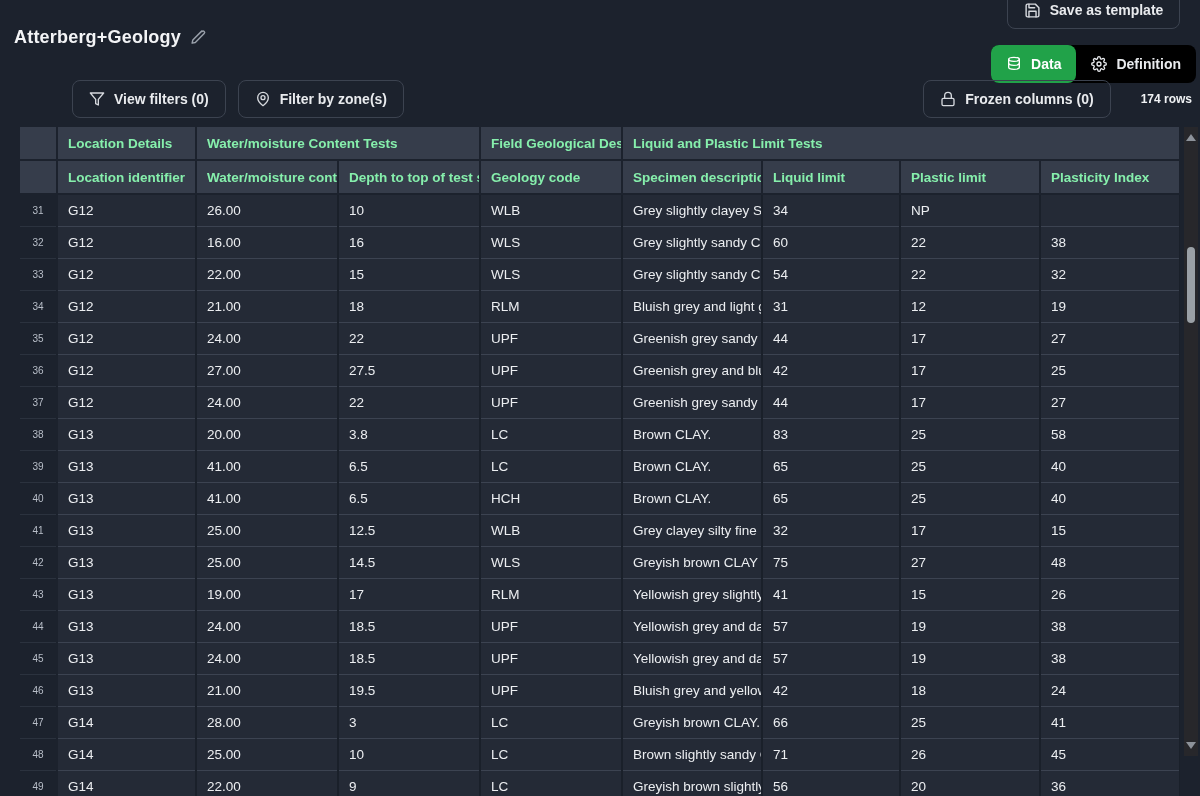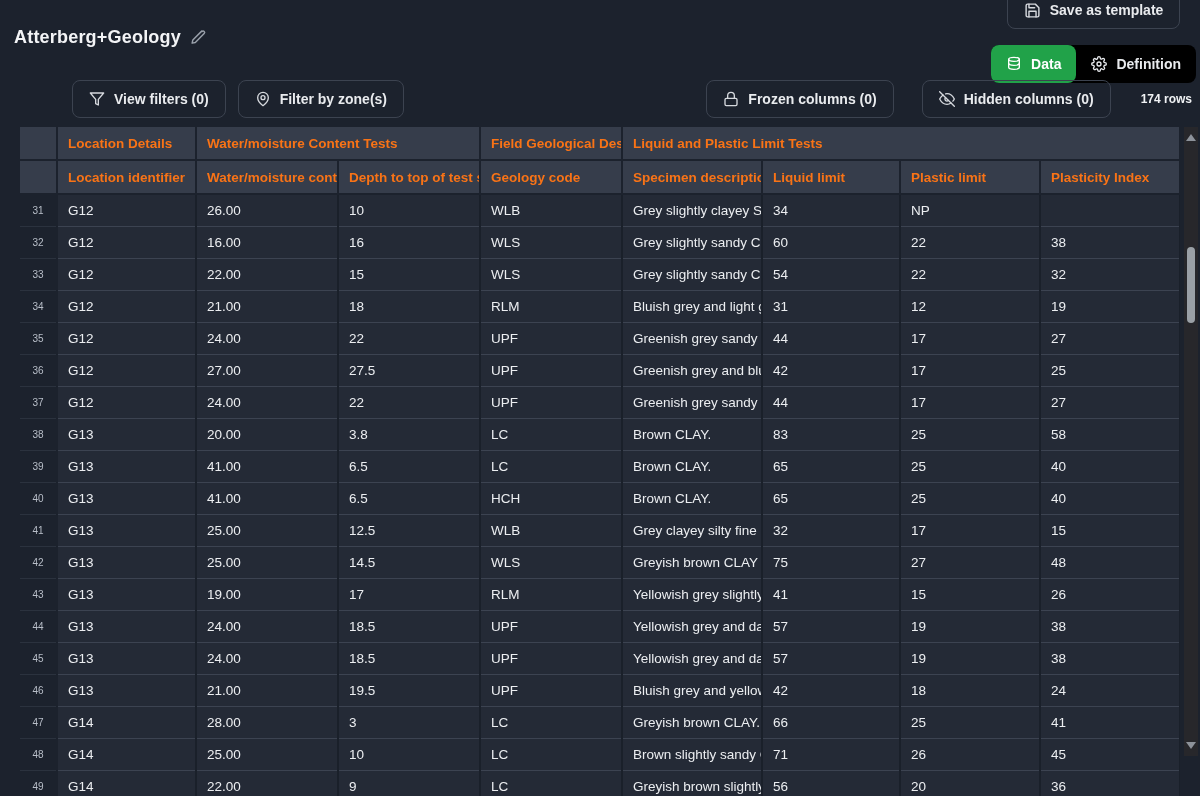--- a/index.html
+++ b/index.html
@@ -25,21 +25,21 @@
   .seg .ic{display:inline-flex;color:currentColor;}
 
   
   .toolbar{position:absolute;top:80px;left:24px;right:8px;display:flex;align-items:center;gap:12px;padding-left:48px;}
   .toolbar-right{margin-left:auto;display:flex;align-items:center;gap:28px;}
   .row-count{font-size:12px;font-weight:700;color:#f0f2f4;margin-left:2px;white-space:nowrap;}
 
   
   .table-wrap{position:absolute;top:127px;left:20px;width:1160px;overflow:hidden;}
   table{border-collapse:collapse;table-layout:fixed;width:1160px;}
-  thead th{background:#363d4b;color:#f97316;font-weight:700;font-size:13.5px;text-align:left;
+  thead th{background:#363d4b;color:#86efac;font-weight:700;font-size:13.5px;text-align:left;
            height:32px;padding:0 10px;white-space:nowrap;overflow:hidden;
            border-right:2px solid #1c222d;border-bottom:2px solid #1c222d;}
   thead th.corner{padding:0;}
   tbody td{background:#242a36;color:#eceef1;font-size:13.5px;height:31px;padding:0 10px;
            white-space:nowrap;overflow:hidden;border-right:2px solid #1a202a;
            border-bottom:1px solid #3c4351;}
   tbody td.rownum{background:#1c222d;color:#b9bfc9;font-size:10px;text-align:center;padding:0 4px;
                   border-right:2px solid #1c222d;border-bottom:1px solid #2b323e;}
 
   
@@ -119,29 +119,20 @@
     <div class="toolbar-right">
       <button class="btn">
         <span class="ic">
           <svg width="16" height="16" viewBox="0 0 24 24" fill="none" stroke="currentColor" stroke-width="2" stroke-linecap="round" stroke-linejoin="round">
               <rect x="3" y="11" width="18" height="11" rx="2"></rect>
               <path d="M7 11V7a5 5 0 0110 0v4"></path>
             </svg>
         </span>
         <span>Frozen columns (0)</span>
       </button>
-      <button class="btn">
-        <span class="ic">
-          <svg width="16" height="16" viewBox="0 0 24 24" fill="none" stroke="currentColor" stroke-width="2" stroke-linecap="round" stroke-linejoin="round">
-              <path d="M17.94 17.94A10.07 10.07 0 0112 20c-7 0-11-8-11-8a18.45 18.45 0 015.06-5.94M9.9 4.24A9.12 9.12 0 0112 4c7 0 11 8 11 8a18.5 18.5 0 01-2.16 3.19m-6.72-1.07a3 3 0 11-4.24-4.24"></path>
-              <line x1="1" y1="1" x2="23" y2="23"></line>
-            </svg>
-        </span>
-        <span>Hidden columns (0)</span>
-      </button>
       <span class="row-count">174 rows</span>
     </div>
   </div>
 
   <div class="table-wrap">
     <table>
         <colgroup>
           <col style="width: 37px;">
           <col style="width: 139px;">
           <col style="width: 142px;">

